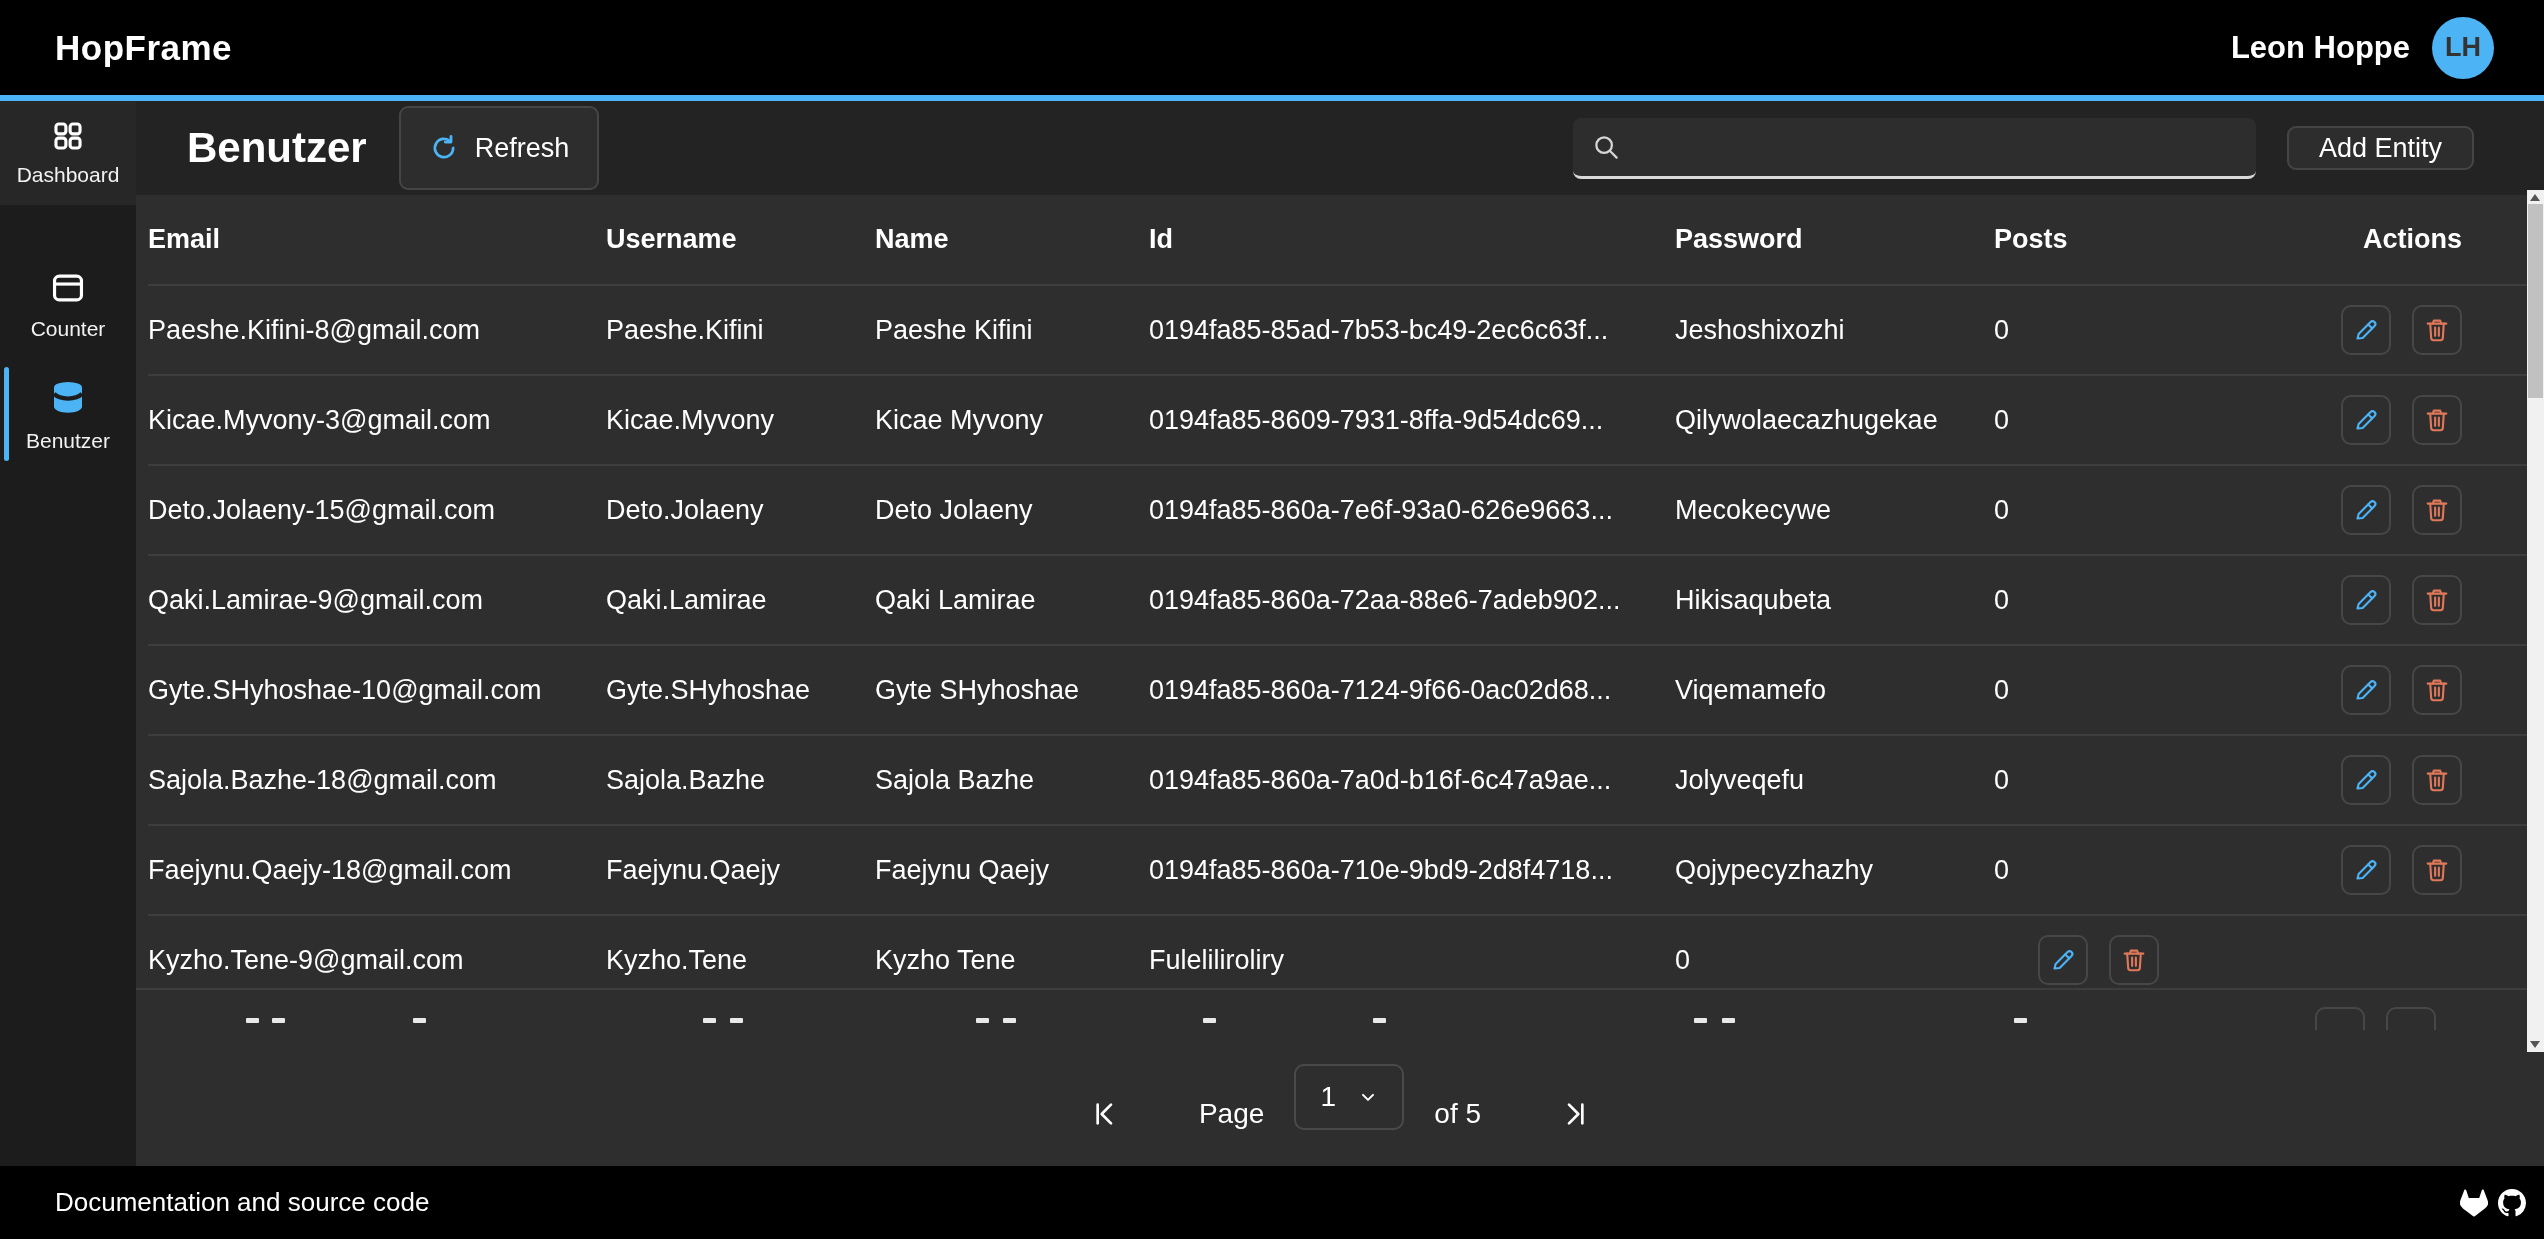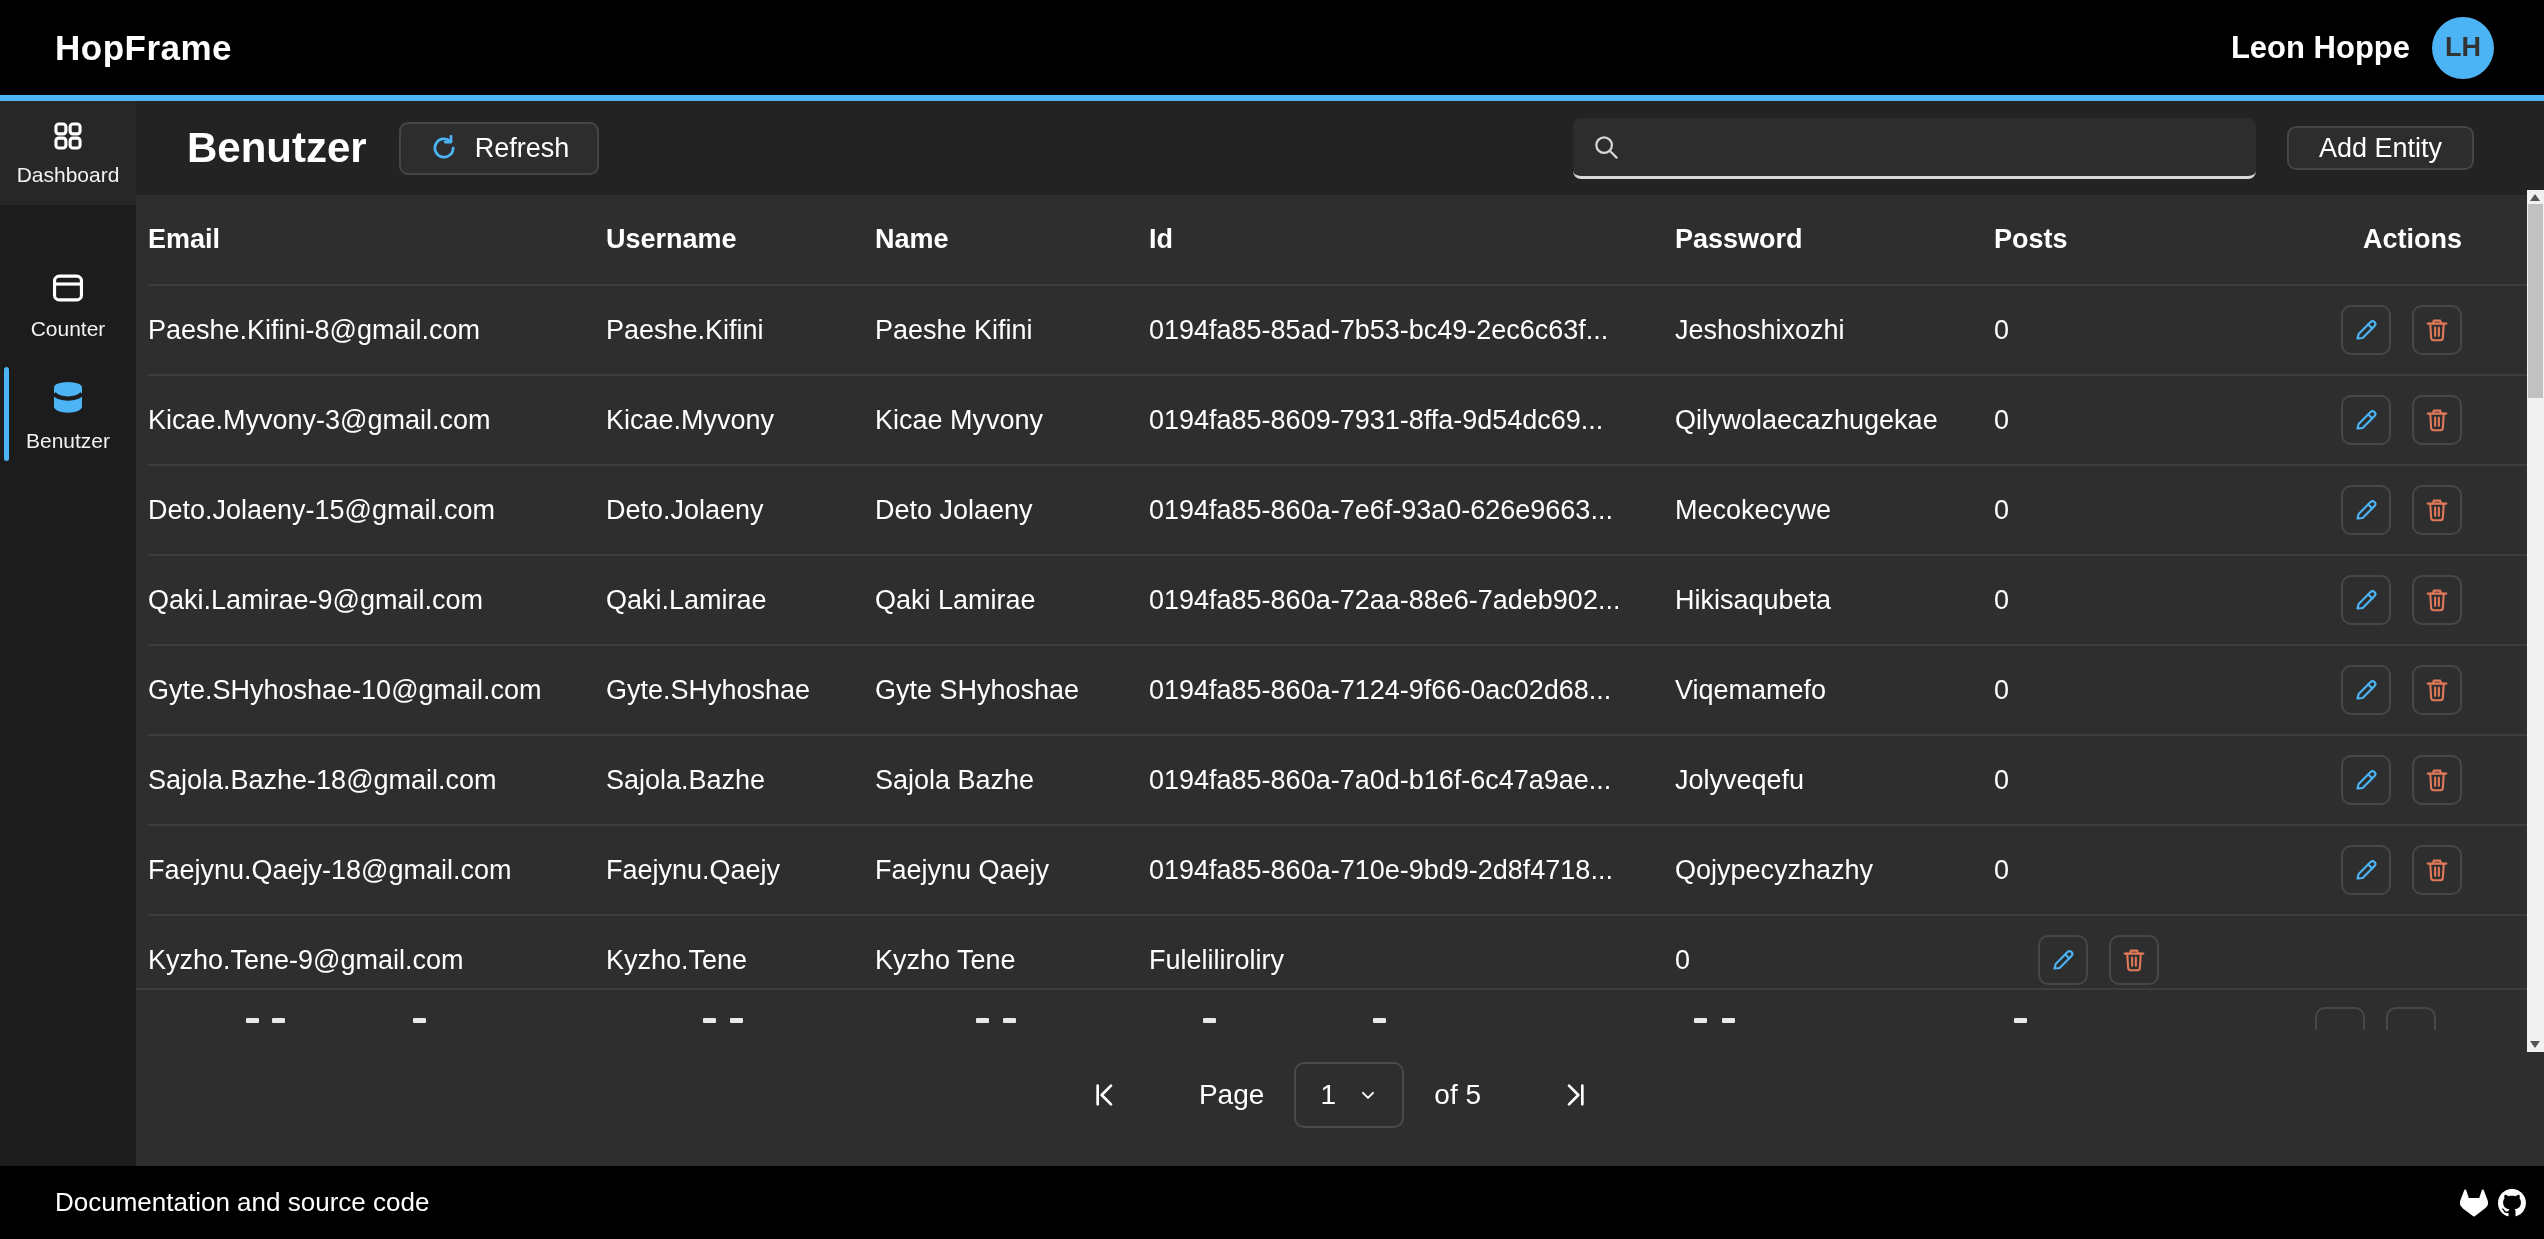--- a/index.html
+++ b/index.html
@@ -28,21 +28,21 @@
   .si-benutzer{top:262px;height:104px;}
   .active-bar{position:absolute;left:4px;top:266px;width:5px;height:94px;border-radius:3px;
     background:var(--accent,#4cb4f5);}
   
   .header-strip{position:absolute;left:136px;top:101px;width:2408px;height:94px;background:#232323;
     display:flex;align-items:center;}
   .page-title{font-size:42px;font-weight:bold;margin-left:51px;}
   .btn{background:#2d2d2d;border:2px solid #454545;border-radius:9px;color:#fff;
     display:flex;align-items:center;justify-content:center;font-size:27px;
     font-family:"Liberation Sans",sans-serif;}
-  .refresh-btn{margin-left:32px;height:53px;padding:0 28px;gap:16px;}
+  .refresh-btn{margin-left:32px;height:84px;padding:0 28px;gap:16px;}
   .search-box{margin-left:auto;width:683px;height:58px;background:#2d2d2d;border-radius:8px;
     border-bottom:3px solid #d9d9d9;display:flex;align-items:center;}
   .search-box input{flex:1;background:transparent;border:none;outline:none;color:#fff;
     font-size:27px;font-family:"Liberation Sans",sans-serif;height:100%;}
   .search-icon{margin:0 14px 0 18px;display:flex;}
   .add-btn{margin-left:31px;margin-right:70px;height:44px;padding:0 30px;}
   
   .table-wrap{position:absolute;left:136px;top:195px;width:2391px;height:835px;overflow:hidden;
     background:#2e2e2e;padding-left:12px;box-sizing:border-box;}
   .t-row{display:grid;grid-template-columns:458px 269px 274px 526px 319px 230px 1fr;
@@ -57,21 +57,21 @@
   .row-clip{position:absolute;left:0;top:793px;width:2391px;height:42px;border-top:2px solid #3d3d3d;}
   .glyph-mark{position:absolute;top:28px;height:5px;width:13px;background:#e9e9e9;border-radius:1px;}
   
   .vscroll{position:absolute;left:2527px;top:190px;width:17px;height:862px;background:#f1f1f1;}
   .vs-thumb{position:absolute;left:1px;top:14px;width:15px;height:194px;background:#c1c1c1;}
   .vs-arrow{position:absolute;left:0;width:0;height:0;border-left:5px solid transparent;border-right:5px solid transparent;margin-left:3px;}
   .vs-up{top:4px;border-bottom:7px solid #555;}
   .vs-down{bottom:4px;border-top:7px solid #555;}
   
   .pagination{position:absolute;left:136px;top:1060px;width:2408px;height:70px;
-    display:flex;align-items:center;justify-content:center;gap:30px;font-size:28px;}
+    display:flex;align-items:flex-end;justify-content:center;gap:30px;font-size:28px;}
   .pg-icon{display:flex;align-items:center;justify-content:center;background:none;border:none;padding:0;cursor:pointer;}
   .pg-select{width:106px;height:62px;border:2px solid #4a4a4a;border-radius:10px;background:transparent;
     display:flex;align-items:center;justify-content:center;gap:22px;color:#fff;font-size:28px;cursor:pointer;}
   .pg-gap{width:18px;}
   
   .footer{position:absolute;left:0;top:1166px;width:2544px;height:73px;background:#000;
     display:flex;align-items:center;}
   .footer-link{font-size:26px;margin-left:55px;color:#fff;}
   .footer-icons{margin-left:auto;margin-right:18px;display:flex;align-items:center;gap:10px;}
   svg{display:block;}

